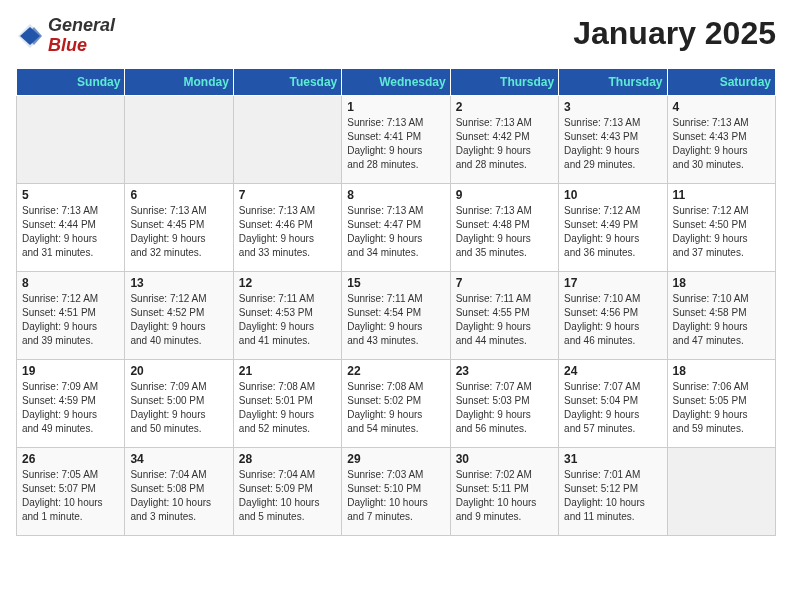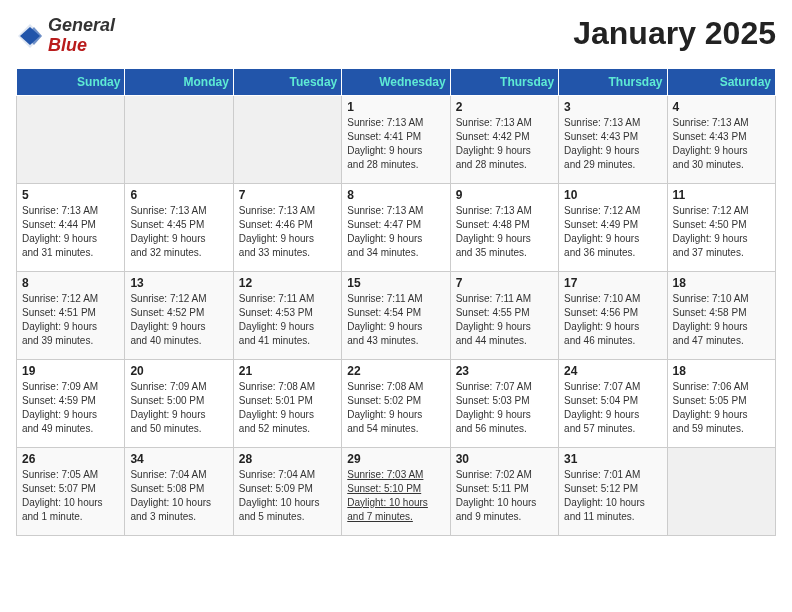--- a/index.html
+++ b/index.html
@@ -325,21 +325,21 @@
         </td>
         <td>
           <span class="day-num">28</span>
           <div class="day-detail" style="white-space: pre-line;">Sunrise: 7:04 AM
 Sunset: 5:09 PM
 Daylight: 10 hours
 and 5 minutes.</div>
         </td>
         <td>
           <span class="day-num">29</span>
-          <div class="day-detail" style="white-space: pre-line; text-decoration: underline;">Sunrise: 7:03 AM
+          <div class="day-detail" style="white-space: pre-line;">Sunrise: 7:03 AM
 Sunset: 5:10 PM
 Daylight: 10 hours
 and 7 minutes.</div>
         </td>
         <td>
           <span class="day-num">30</span>
           <div class="day-detail" style="white-space: pre-line;">Sunrise: 7:02 AM
 Sunset: 5:11 PM
 Daylight: 10 hours
 and 9 minutes.</div>

